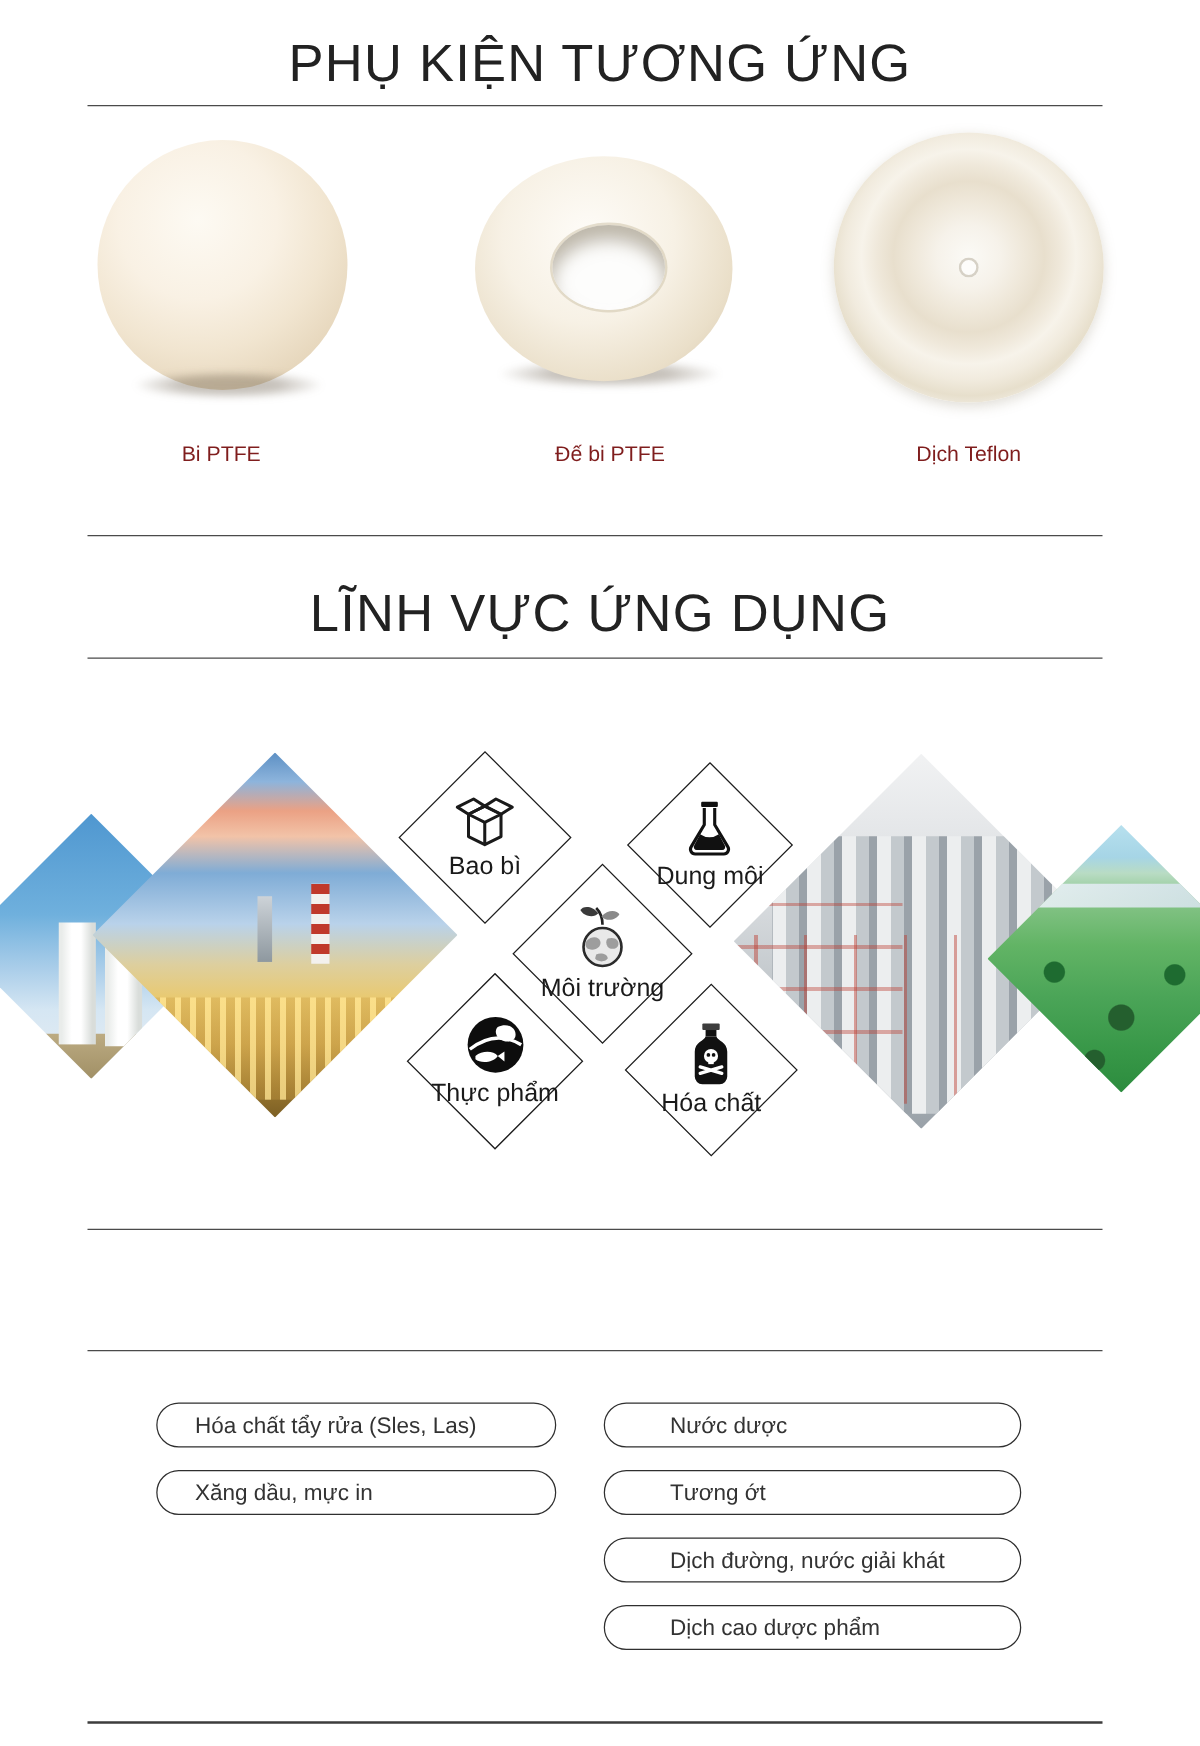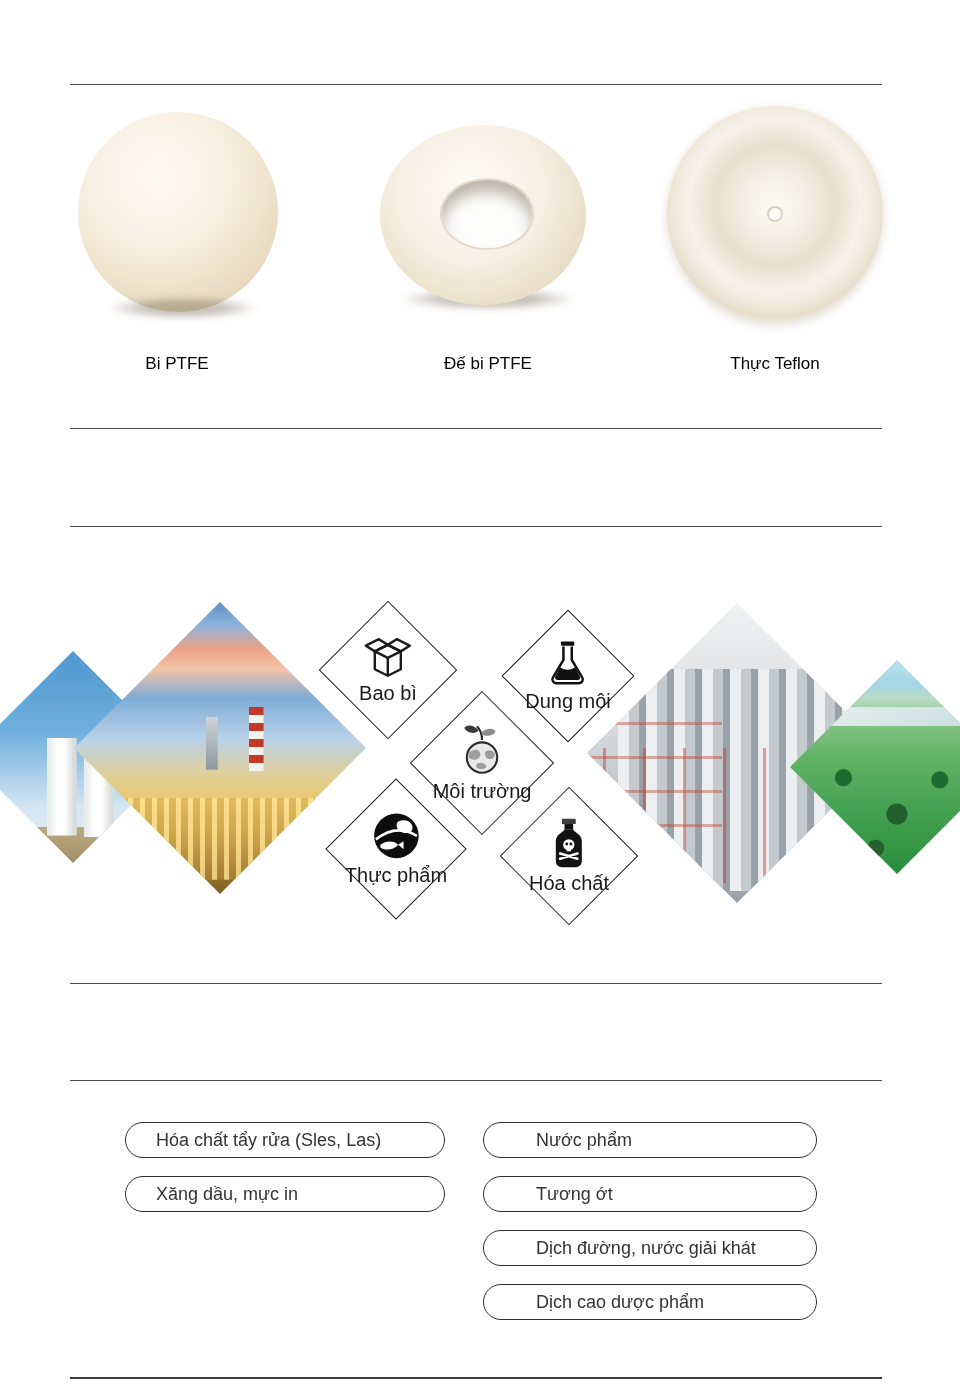--- a/index.html
+++ b/index.html
@@ -19,21 +19,21 @@
   .seat-outer{position:absolute;left:380px;top:125px;width:206px;height:180px;border-radius:50%;
      background:radial-gradient(ellipse at 44% 36%, #fefcf8 0%, #f7f1e5 42%, #eadfc9 72%, #d9cab0 94%);}
   .seat-hole{position:absolute;left:62px;top:55px;width:90px;height:68px;border-radius:50%;background:#fdfdfc;
      box-shadow:inset 0 12px 14px rgba(128,115,92,.5), inset 0 -3px 6px rgba(255,255,255,.95), 0 0 0 2px rgba(208,196,172,.55);}
   .diaphragm{position:absolute;left:667px;top:106px;width:216px;height:216px;border-radius:50%;
      background:radial-gradient(circle at 50% 46%, #fbfaf6 0%, #f6f2ea 16%, #efe8da 28%, #e8dfcd 38%, #efe8da 46%,
         #f7f3ea 54%, #f1ebde 62%, #e7dfcc 70%, #f3efe6 78%, #fbfaf7 85%, #efebe1 93%, #f9f8f5 100%);
      box-shadow:0 3px 10px rgba(140,128,105,.28);}
   .diaphragm-dot{position:absolute;left:100px;top:100px;width:16px;height:16px;border-radius:50%;background:#fdfcfa;
      box-shadow:inset 0 0 0 2px rgba(175,165,145,.5);}
-  .prod-label{position:absolute;top:354px;font-size:17px;color:#000000;text-align:center;}
+  .prod-label{position:absolute;top:354px;font-size:17px;color:#7f1d1d;text-align:center;}
 
   
   .photo{position:absolute;clip-path:polygon(50% 0,100% 50%,50% 100%,0 50%);z-index:1;background-repeat:no-repeat;}
   #photo-tanks{left:-33px;top:651px;width:212px;height:212px;
      background-image:
        linear-gradient(90deg,#e9ecea 0 8%,#ffffff 35% 60%,#d9ddda 90% 100%),
        linear-gradient(90deg,#e9ecea 0 8%,#ffffff 35% 60%,#d9ddda 90% 100%),
        linear-gradient(180deg,#bcab82,#a19066),
        linear-gradient(180deg,#4f97d0 0%,#6fb0dd 38%,#a9cde9 58%,#d5e6f3 74%,#e8eef2 100%);
      background-size:14% 46%,14% 42%,100% 17%,100% 100%;
@@ -76,40 +76,42 @@
   .pill{position:absolute;height:36px;border:1.5px solid #2f2f2f;border-radius:18px;background:#fff;
      display:flex;align-items:center;font-size:18px;color:#333;box-sizing:border-box;}
   .pill.left-col{left:125px;width:320px;padding-left:30px;}
   .pill.right-col{left:483px;width:334px;padding-left:52px;}
 </style>
 </head>
 <body>
 
 <div id="page">
 
+  <div class="sec-title" style="top:28px">PHỤ KIỆN TƯƠNG ỨNG</div>
   <div class="rule" style="top:84px"></div>
 
   <div class="ptfe-ball"></div>
   <div class="prod-shadow" style="left:108px;top:297px;width:150px;height:22px"></div>
 
   <div class="prod-shadow" style="left:400px;top:288px;width:176px;height:22px"></div>
   <div class="seat-outer">
     <div class="seat-hole"></div>
   </div>
 
   <div class="diaphragm">
     <div class="diaphragm-dot"></div>
   </div>
 
   <div class="prod-label" style="left:92px;width:170px">Bi PTFE</div>
   <div class="prod-label" style="left:398px;width:180px">Đế bi PTFE</div>
-  <div class="prod-label" style="left:685px;width:180px">Thực Teflon</div>
+  <div class="prod-label" style="left:685px;width:180px">Dịch Teflon</div>
 
   <div class="rule" style="top:428px"></div>
 
+  <div class="sec-title" style="top:468px">LĨNH VỰC ỨNG DỤNG</div>
   <div class="rule" style="top:526px"></div>
 
   <div class="photo" id="photo-tanks"></div>
   <div class="photo" id="photo-refinery"></div>
   <div class="photo" id="photo-pipes"></div>
   <div class="photo" id="photo-park"></div>
 
   <div class="tag" style="left:339px;top:621px;width:96px;height:96px">
     <div class="tag-inner">
       <svg width="52" height="44" viewBox="0 0 64 54" fill="none" stroke="#1a1a1a" stroke-width="3" stroke-linejoin="round">
@@ -183,21 +185,21 @@
   <div class="rule" style="top:1080px"></div>
 
   <div class="pill left-col" style="top:1176px">
     <span>Xăng dầu, mực in</span>
   </div>
   <div class="pill left-col" style="top:1122px">
     <span>Hóa chất tẩy rửa (Sles, Las)</span>
   </div>
 
   <div class="pill right-col" style="top:1122px">
-    <span>Nước phẩm</span>
+    <span>Nước dược</span>
   </div>
   <div class="pill right-col" style="top:1230px">
     <span>Dịch đường, nước giải khát</span>
   </div>
   <div class="pill right-col" style="top:1176px">
     <span>Tương ớt</span>
   </div>
   <div class="pill right-col" style="top:1284px">
     <span>Dịch cao dược phẩm</span>
   </div>

